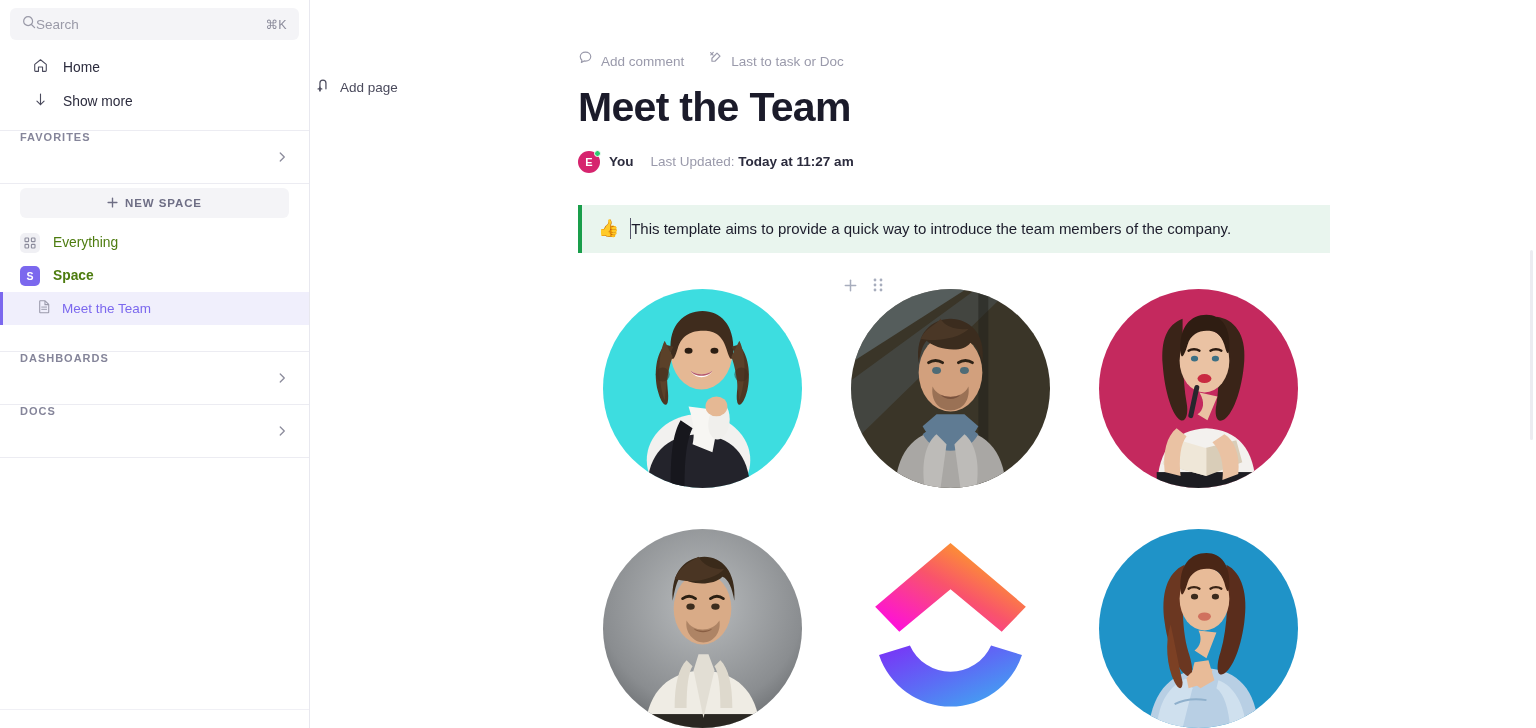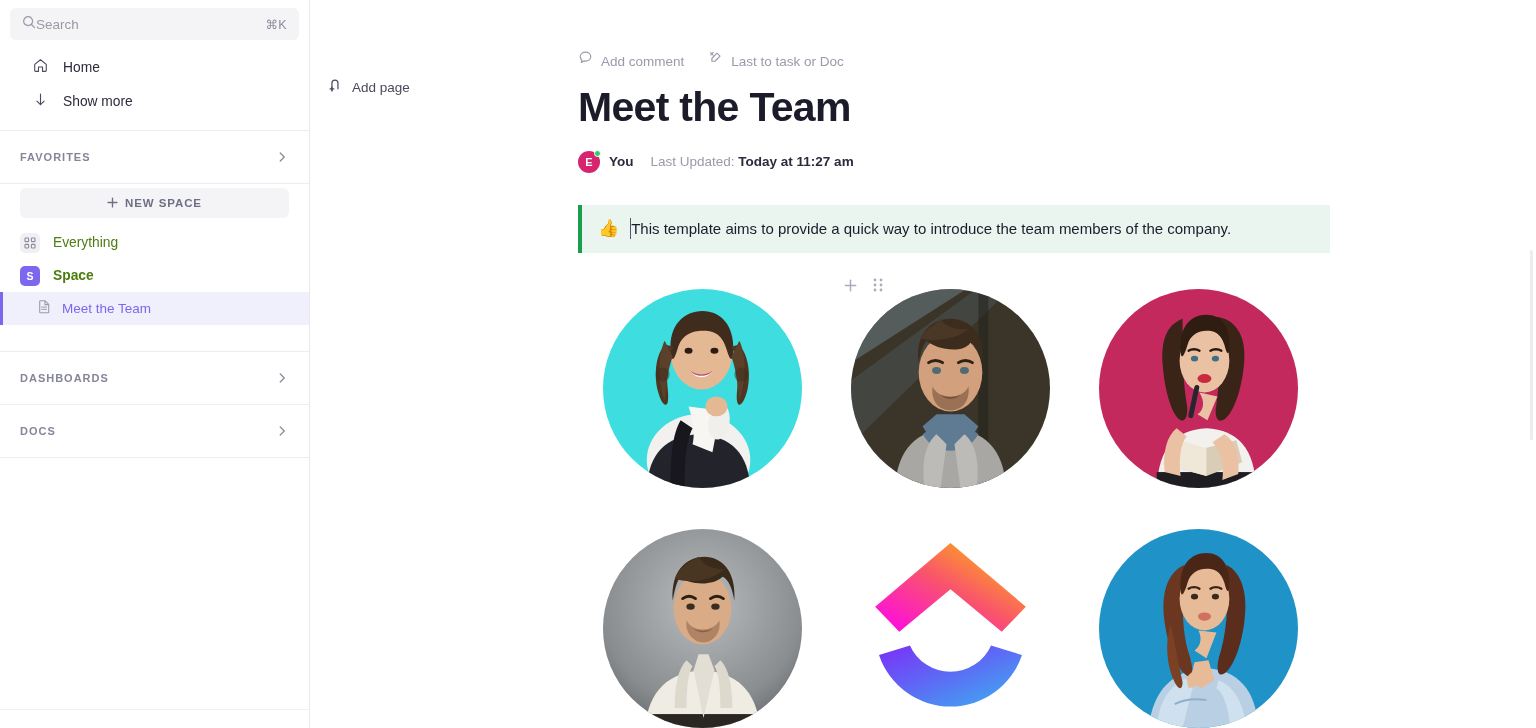--- a/index.html
+++ b/index.html
@@ -31,21 +31,21 @@
   .nav-list { padding: 10px 0 12px 12px; }
   .nav-item {
     height: 34px; display: flex; align-items: center; gap: 14px;
     padding: 0 20px; cursor: pointer;
   }
   .nav-item .lbl { font-size: 13.8px; color: #2b2b3d; }
 
   .divider { height: 1px; background: #ececf2; }
 
   .section-head {
-    height: 52px; display: flex; align-items: center;
+    height: 52px; display: flex; 
     padding: 0 20px; cursor: pointer; justify-content: space-between;
   }
   .section-head .title {
     font-size: 11px; font-weight: bold; letter-spacing: 1px;
     color: #85859a; text-transform: uppercase;
   }
   .section-head .right { display: flex; align-items: center; gap: 14px; }
 
   .newspace-wrap { padding: 4px 20px 8px 20px; }
   .newspace {
@@ -87,21 +87,21 @@
   }
   .doc-item .lbl { font-size: 13.5px; color: #7b68ee; }
 
   .sb-spacer { flex: 1; }
   .sb-bottom-div { height: 1px; background: #f0f0f5; margin-bottom: 18px; }
 
   
   .main { flex: 1; position: relative; background: #fff; overflow: hidden; }
 
   .addpage {
-    position: absolute; left: 18px; top: 78px;
+    position: absolute; left: 6px; top: 78px;
     display: flex; align-items: center; gap: 9px; cursor: pointer;
   }
   .addpage .lbl { font-size: 13.5px; color: #4a4a5c; }
 
   .doc { position: absolute; left: 258px; top: 0; width: 1000px; }
 
   .doc-actions {
     display: flex; align-items: center; gap: 24px;
     padding-top: 50px; padding-left: 10px;
   }

